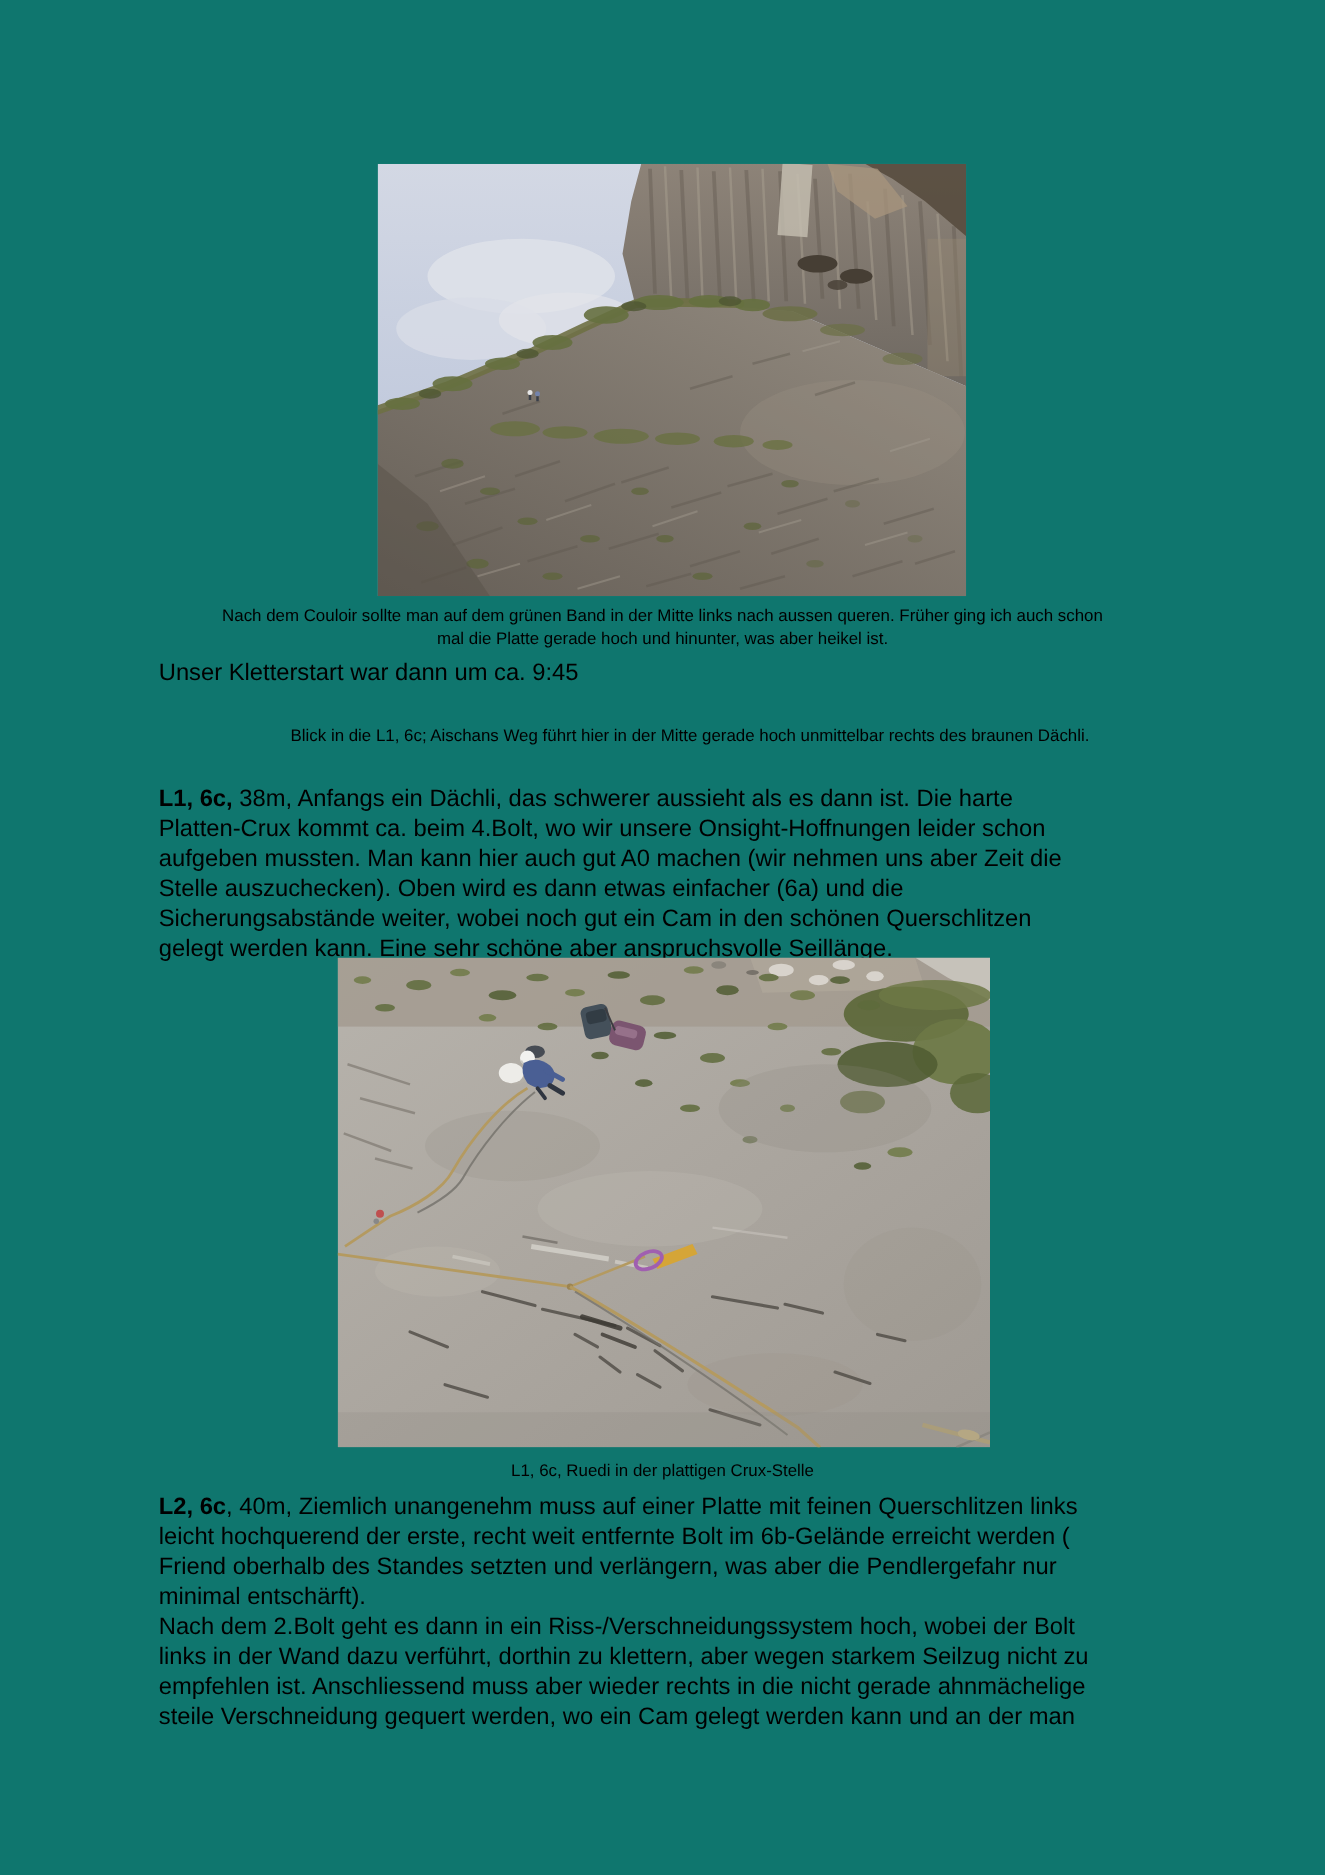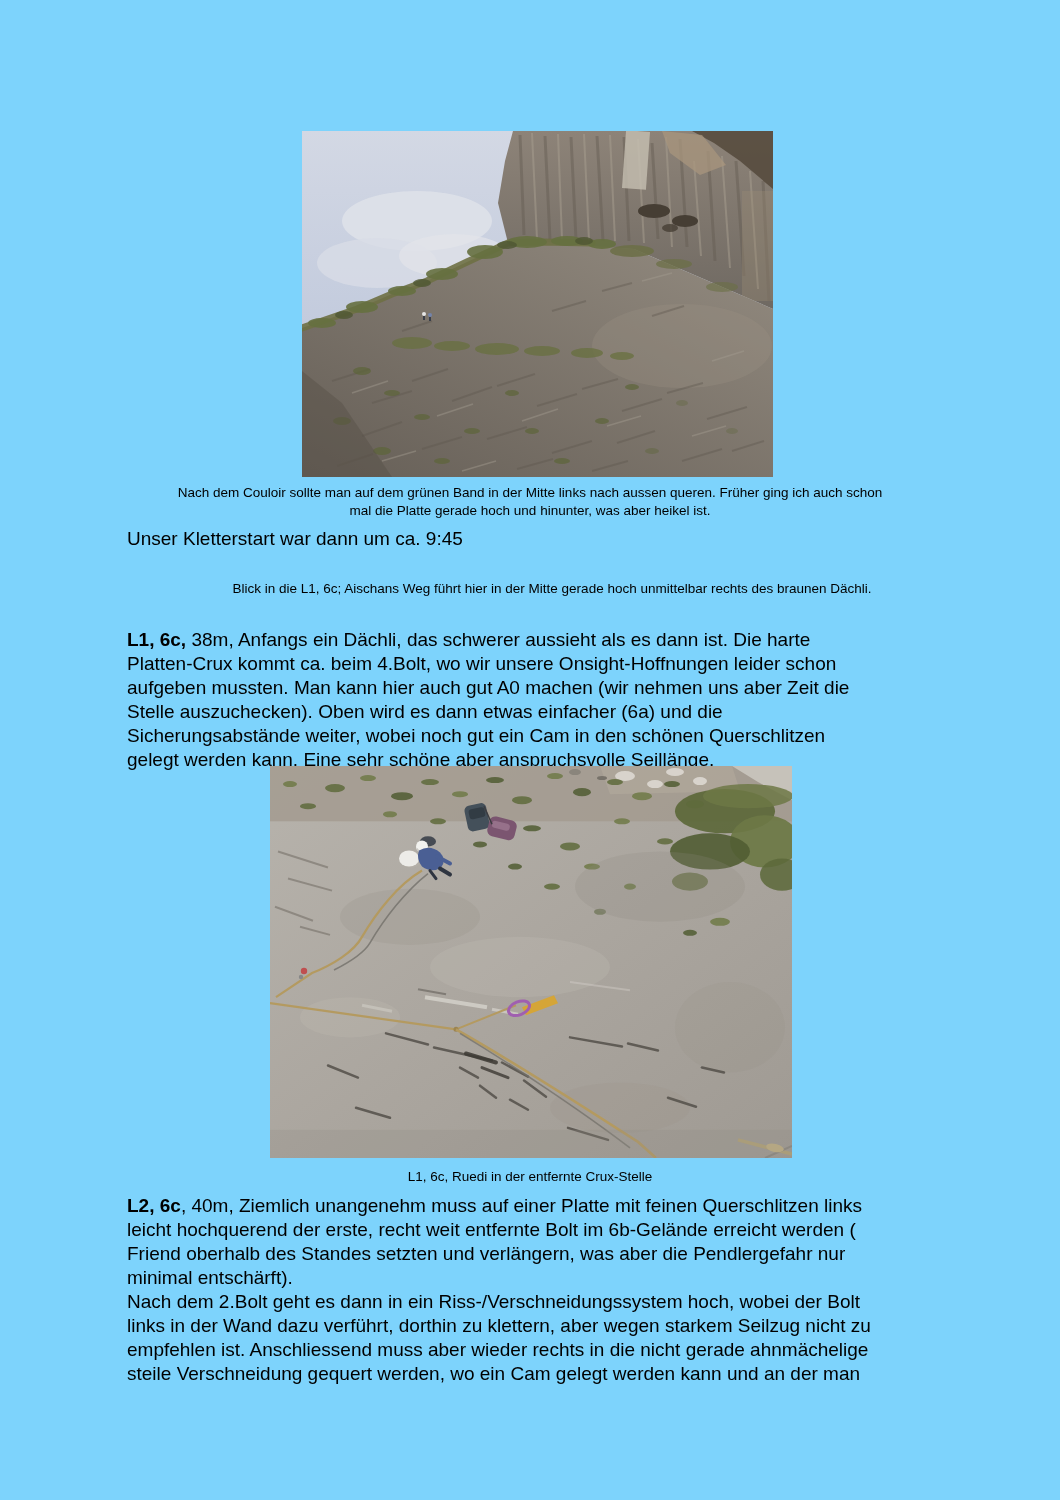--- a/index.html
+++ b/index.html
@@ -1,21 +1,21 @@
 <!DOCTYPE html>
 <html style="--sky-top: #d3d8e4; --sky-bot: #b6c1d8; --cloud: #dee1e9; --cliff-top: #8d8378; --cliff-bot: #6f6962; --cliff-dark: #564b3e; --cliff-tan: #a8957d; --slope-light: #938b80; --slope-dark: #665f57; --grass: #6e7044; --grass-dark: #4f5733; --slab-light: #b7b3ac; --slab-dark: #9f9a93; --crack: #54504a; --rope-tan: #b49a60; --rope-grey: #73706a; --climber-blue: #4a5f94; --helmet-white: #f2f2ef; --quickdraw-purple: #a05fb0; --sling-yellow: #d5a537; --pro-red: #bf4f4f; --text: #000000;"><head>
 <meta charset="utf-8">
 <style>
   html,body{margin:0;padding:0;}
   body{
     width:1060px;height:1500px;background:#ffffff;
     font-family:"Liberation Sans", sans-serif;color:#000;
     position:relative;overflow:hidden;
   }
-  .page{position:absolute;left:0;top:0;width:1060px;height:1500px;background:#7dd3fc;}
+  .page{position:absolute;left:0;top:0;width:1060px;height:1500px;background:#0f766e;}
   figure.photo{position:absolute;margin:0;padding:0;overflow:hidden;}
   figure.photo svg{display:block;width:100%;height:100%;}
   .photo1{left:302px;top:131px;width:471px;height:346px;}
   .photo2{left:270px;top:766px;width:522px;height:392px;}
   .caption{
     position:absolute;left:0;width:1060px;text-align:center;
     font-size:13.5px;line-height:18px;white-space:pre-line;color:#000;
   }
   .cap1{top:484px;}
   .cap2{top:580px;padding-left:22px;}
@@ -340,21 +340,21 @@
         <path d="M252,240 L284,228 L288,236 L256,248 Z" fill="var(--sling-yellow,#d5a537)"></path>
         <ellipse cx="249" cy="241" rx="11" ry="6.5" fill="none" stroke="var(--quickdraw-purple,#a05fb0)" stroke-width="3" transform="rotate(-22 249 241)"></ellipse>
         <path d="M468,372 L522,386" stroke="#b3a377" stroke-width="3.5" fill="none"></path>
         <path d="M495,390 L522,378" stroke="#8b8780" stroke-width="2" fill="none"></path>
         <ellipse cx="505" cy="380" rx="9" ry="4" fill="#c2b183" transform="rotate(12 505 380)"></ellipse>
       </g>
       <rect x="0" y="362" width="522" height="28" fill="#8f8a82" opacity="0.25"></rect>
     </svg>
   </figure>
 
-  <div class="caption cap3">L1, 6c, Ruedi in der entfernte Crux-Stelle</div>
+  <div class="caption cap3">L1, 6c, Ruedi in der plattigen Crux-Stelle</div>
 
   <div class="para para2"><b>L2, 6c</b><span>, 40m, Ziemlich unangenehm muss auf einer Platte mit feinen Querschlitzen links
 leicht hochquerend der erste, recht weit entfernte Bolt im 6b-Gelände erreicht werden (
 Friend oberhalb des Standes setzten und verlängern, was aber die Pendlergefahr nur
 minimal entschärft).
 Nach dem 2.Bolt geht es dann in ein Riss-/Verschneidungssystem hoch, wobei der Bolt
 links in der Wand dazu verführt, dorthin zu klettern, aber wegen starkem Seilzug nicht zu
 empfehlen ist. Anschliessend muss aber wieder rechts in die nicht gerade ahnmächelige
 steile Verschneidung gequert werden, wo ein Cam gelegt werden kann und an der man</span></div>
 

